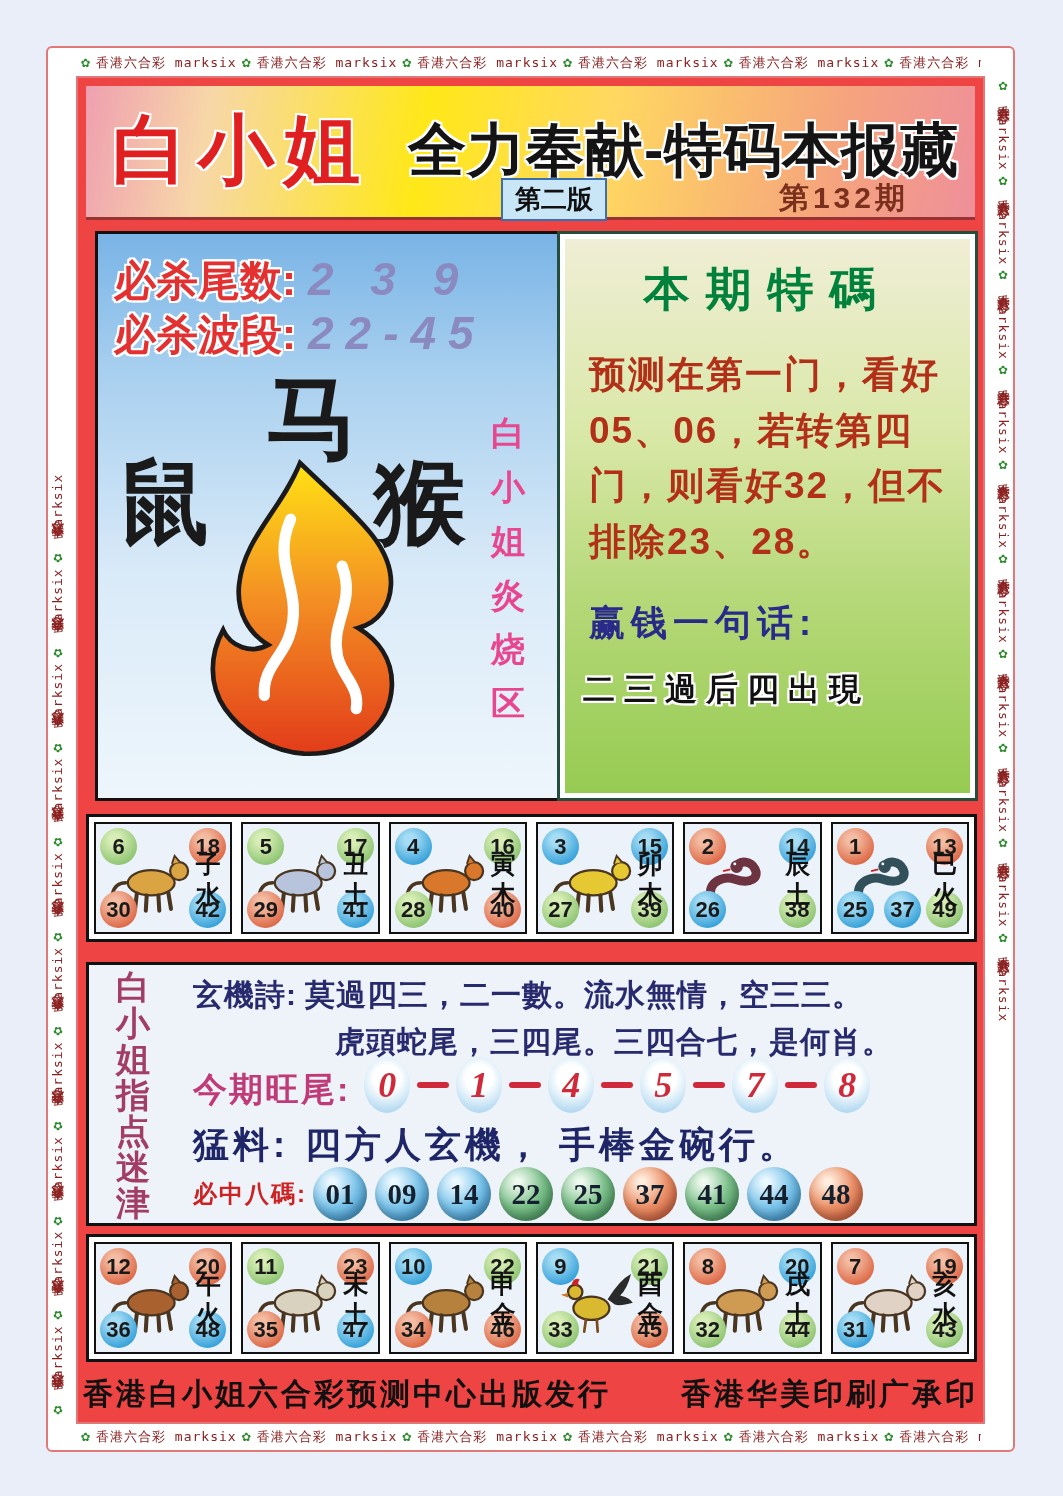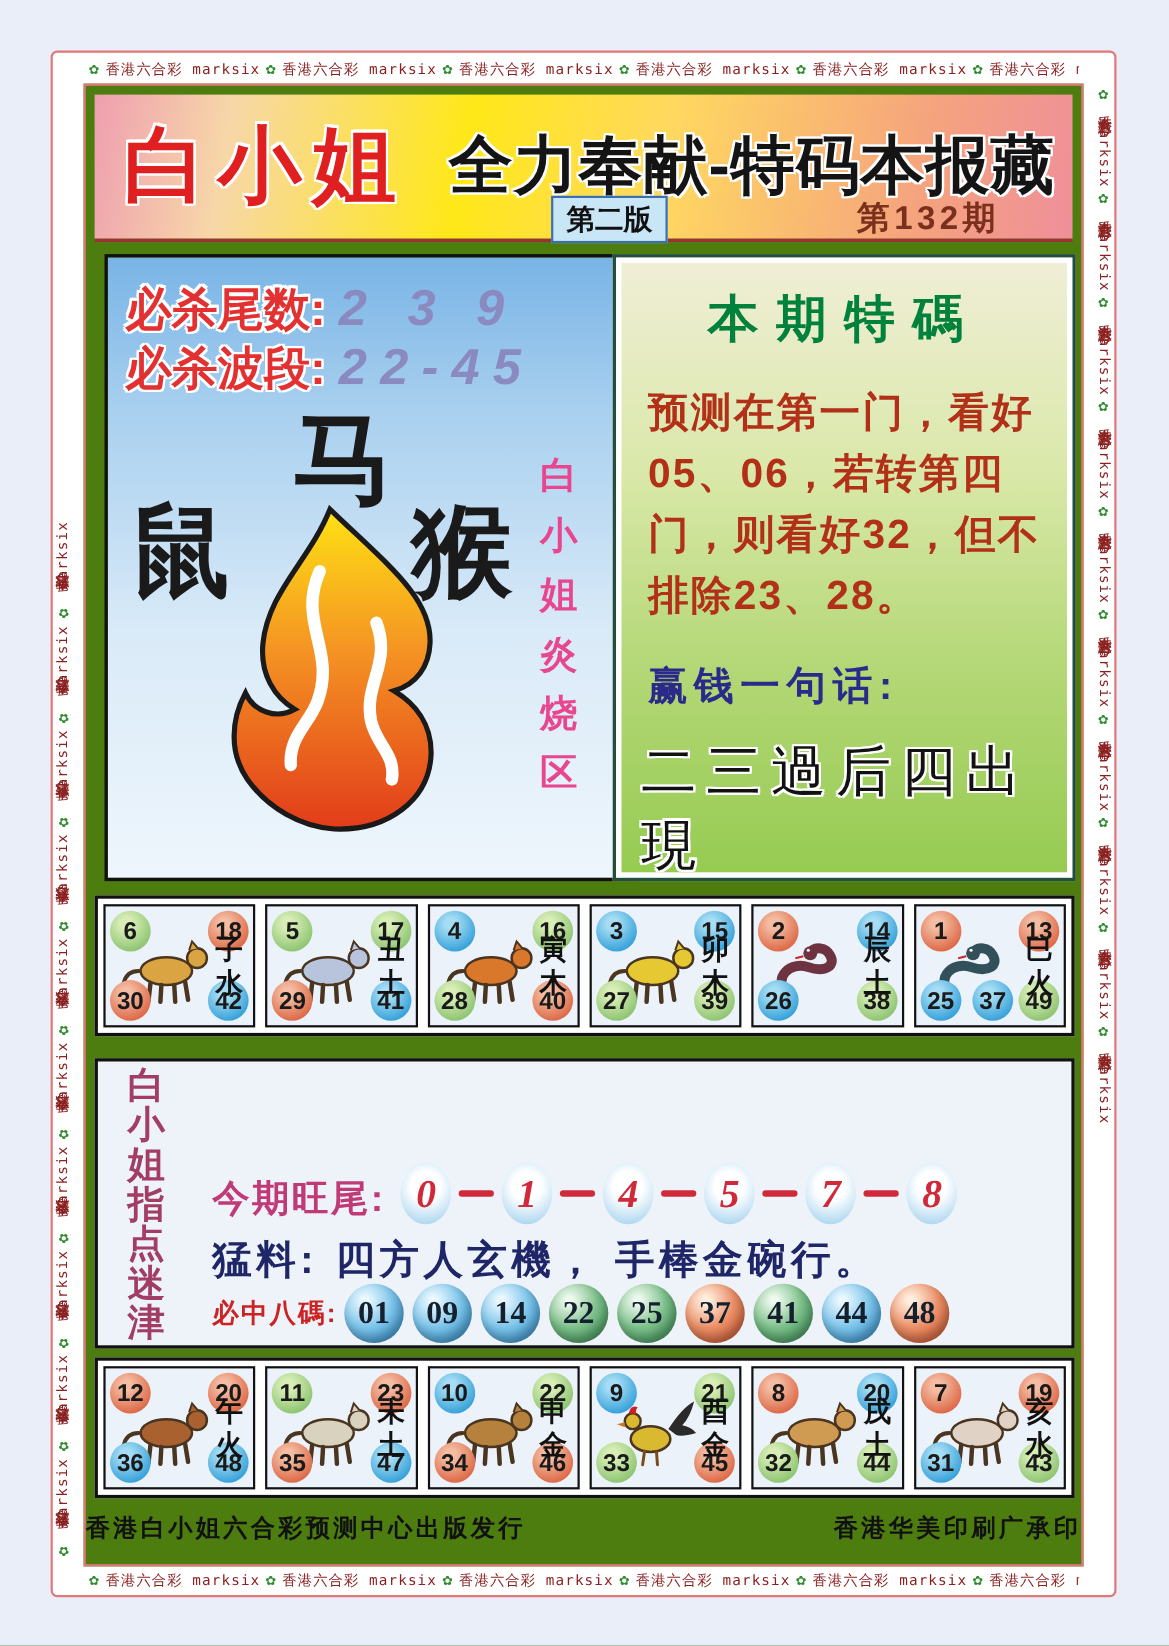--- a/index.html
+++ b/index.html
@@ -7,21 +7,21 @@
        font-family:"Liberation Sans","DejaVu Sans",sans-serif;}
   .frame{position:absolute;left:46px;top:46px;width:969px;height:1406px;background:#fff;
          border:2px solid #e07878;border-radius:6px;box-sizing:border-box;}
   .strip{position:absolute;color:#8b2020;font-size:13px;letter-spacing:1px;overflow:hidden;
          white-space:nowrap;font-family:"DejaVu Sans Mono","DejaVu Sans",monospace;}
   .strip .bflower{color:#2e8b2e;font-size:15px;margin:0 5px;}
   .strip-top{left:28px;top:1px;width:905px;height:26px;line-height:26px;}
   .strip-bottom{left:28px;bottom:1px;width:905px;height:26px;line-height:26px;}
   .strip-left{left:1px;top:28px;width:26px;height:1344px;writing-mode:vertical-rl;transform:rotate(180deg);}
   .strip-right{right:1px;top:28px;width:26px;height:1344px;writing-mode:vertical-rl;}
-  .inner{position:absolute;left:28px;top:28px;width:905px;height:1344px;background:#4d7c0f;
+  .inner{position:absolute;left:28px;top:28px;width:905px;height:1344px;background:#ef4444;
          border:2px solid #e07878;box-sizing:content-box;}
 
   
   .header{position:absolute;left:8px;top:8px;width:889px;height:134px;
           background:linear-gradient(100deg,#ef9fb0 0%,#f7d7a8 14%,#ffe818 38%,#ffd860 58%,#f5a37e 84%,#ef8f9a 100%);
           border-bottom:3px solid #993333;box-sizing:border-box;}
   .outline-w{text-shadow:2px 0 0 #fff,-2px 0 0 #fff,0 2px 0 #fff,0 -2px 0 #fff,2px 2px 0 #fff,-2px -2px 0 #fff,2px -2px 0 #fff,-2px 2px 0 #fff;}
   .brand{position:absolute;left:26px;top:14px;font-size:76px;font-weight:bold;color:#e02020;letter-spacing:10px;}
   .htitle{position:absolute;left:322px;top:26px;font-size:58px;font-weight:bold;color:#141414;letter-spacing:1px;}
   .issue{position:absolute;right:66px;top:92px;font-size:30px;font-weight:bold;color:#7a301c;letter-spacing:4px;}
@@ -42,21 +42,21 @@
             font-size:34px;font-weight:bold;color:#e8478f;line-height:54px;}
 
   
   .greenbox{position:absolute;left:479px;top:153px;width:421px;height:570px;border:3px solid #234d3c;
             background:#fff;padding:5px;box-sizing:border-box;}
   .gb-in{width:100%;height:100%;box-sizing:border-box;
          background:linear-gradient(180deg,#f0eed6 0%,#d9e8a8 35%,#b5d878 65%,#96cb52 100%);}
   .gtitle{text-align:center;padding-top:20px;font-size:46px;font-weight:bold;color:#00813c;letter-spacing:16px;}
   .gbody{padding:26px 12px 0 24px;font-size:37px;font-weight:bold;color:#b23018;line-height:1.5;letter-spacing:2px;}
   .gwinlabel{padding:30px 0 0 24px;font-size:36px;font-weight:bold;color:#2a2a8a;letter-spacing:6px;}
-  .gwinphrase{padding:20px 0 0 18px;font-size:50px;font-weight:normal;color:#111;letter-spacing:9px;}
+  .gwinphrase{padding:20px 0 0 18px;font-size:32px;font-weight:bold;color:#111;letter-spacing:9px;}
 
   
   .zrow{position:absolute;left:8px;width:891px;height:128px;background:#fff;border:3px solid #111;
         box-sizing:border-box;display:flex;gap:9px;padding:5px;}
   .zrow-top{top:736px;} .zrow-bottom{top:1156px;}
   .zcell{position:relative;flex:1;border:2px solid #111;background:#ecf2f9;}
   .num{position:absolute;width:37px;height:37px;border-radius:50%;display:flex;align-items:center;
        justify-content:center;font-size:22px;font-weight:bold;color:#1a1a1a;}
   .num.g{background:radial-gradient(circle at 40% 32%,#d8eeb6 15%,#8fc573 75%);}
   .num.r{background:radial-gradient(circle at 40% 32%,#f4bca2 15%,#dd6a48 75%);}
@@ -89,22 +89,22 @@
   .elabel{font-size:24px;font-weight:bold;color:#cc2222;margin-right:6px;letter-spacing:2px;}
   .ballseq{display:inline-flex;gap:8px;}
   .ball{width:54px;height:54px;border-radius:50%;display:flex;align-items:center;justify-content:center;
         font-family:"Liberation Serif","DejaVu Serif",serif;font-weight:bold;font-size:29px;color:#15202e;
         box-shadow:inset -3px -6px 9px rgba(0,0,0,.28);}
   .ball.blue{background:radial-gradient(circle at 35% 28%,#eaf8ff 6%,#7cc4ea 48%,#2b8fd0 100%);}
   .ball.green{background:radial-gradient(circle at 35% 28%,#eef9ee 6%,#7cc08a 48%,#3a9458 100%);}
   .ball.red{background:radial-gradient(circle at 35% 28%,#ffeede 6%,#eb9068 48%,#d4532c 100%);}
 
   
-  .footer{position:absolute;left:0;top:1296px;width:100%;display:flex;justify-content:space-between;gap:70px;
-          font-size:22px;font-weight:bold;color:#111;letter-spacing:3px;}
+  .footer{position:absolute;left:0;top:1296px;width:100%;display:flex;justify-content:center;gap:70px;
+          font-size:30px;font-weight:bold;color:#111;letter-spacing:3px;}
 </style>
 </head>
 <body>
 
 <div class="frame">
   <div class="strip strip-top" id="strip-top"><span class="bflower">✿</span><span class="btext">香港六合彩 marksix</span><span class="bflower">✿</span><span class="btext">香港六合彩 marksix</span><span class="bflower">✿</span><span class="btext">香港六合彩 marksix</span><span class="bflower">✿</span><span class="btext">香港六合彩 marksix</span><span class="bflower">✿</span><span class="btext">香港六合彩 marksix</span><span class="bflower">✿</span><span class="btext">香港六合彩 marksix</span></div>
   <div class="strip strip-bottom" id="strip-bottom"><span class="bflower">✿</span><span class="btext">香港六合彩 marksix</span><span class="bflower">✿</span><span class="btext">香港六合彩 marksix</span><span class="bflower">✿</span><span class="btext">香港六合彩 marksix</span><span class="bflower">✿</span><span class="btext">香港六合彩 marksix</span><span class="bflower">✿</span><span class="btext">香港六合彩 marksix</span><span class="bflower">✿</span><span class="btext">香港六合彩 marksix</span></div>
   <div class="strip strip-left" id="strip-left"><span class="bflower">✿</span><span class="btext">香港六合彩 marksix</span><span class="bflower">✿</span><span class="btext">香港六合彩 marksix</span><span class="bflower">✿</span><span class="btext">香港六合彩 marksix</span><span class="bflower">✿</span><span class="btext">香港六合彩 marksix</span><span class="bflower">✿</span><span class="btext">香港六合彩 marksix</span><span class="bflower">✿</span><span class="btext">香港六合彩 marksix</span><span class="bflower">✿</span><span class="btext">香港六合彩 marksix</span><span class="bflower">✿</span><span class="btext">香港六合彩 marksix</span><span class="bflower">✿</span><span class="btext">香港六合彩 marksix</span><span class="bflower">✿</span><span class="btext">香港六合彩 marksix</span></div>
   <div class="strip strip-right" id="strip-right"><span class="bflower">✿</span><span class="btext">香港六合彩 marksix</span><span class="bflower">✿</span><span class="btext">香港六合彩 marksix</span><span class="bflower">✿</span><span class="btext">香港六合彩 marksix</span><span class="bflower">✿</span><span class="btext">香港六合彩 marksix</span><span class="bflower">✿</span><span class="btext">香港六合彩 marksix</span><span class="bflower">✿</span><span class="btext">香港六合彩 marksix</span><span class="bflower">✿</span><span class="btext">香港六合彩 marksix</span><span class="bflower">✿</span><span class="btext">香港六合彩 marksix</span><span class="bflower">✿</span><span class="btext">香港六合彩 marksix</span><span class="bflower">✿</span><span class="btext">香港六合彩 marksix</span></div>
 
@@ -253,20 +253,24 @@
           <div class="num b bl">25</div>
           <div class="num b bm">37</div>
           <div class="num g br">49</div>
           <div class="zlabel">巳<br>火</div>
         </div>
       </div>
 
     <div class="panel">
       <div class="side-title">白<br>小<br>姐<br>指<br>点<br>迷<br>津</div>
       <div class="pcontent">
+        <div class="poem">
+          <span class="plabel">玄機詩:</span><span>莫過四三，二一數。流水無情，空三三。</span>
+          <div class="poem2">虎頭蛇尾，三四尾。三四合七，是何肖。</div>
+        </div>
         <div class="tails">
           <span class="tlabel">今期旺尾:</span>
           <span class="tailseq" id="tail-seq" style="display:inline-flex;align-items:center;">
               <span class="tailnum">0</span>
               <span class="dash"></span>
               <span class="tailnum">1</span>
               <span class="dash"></span>
               <span class="tailnum">4</span>
               <span class="dash"></span>
               <span class="tailnum">5</span>

